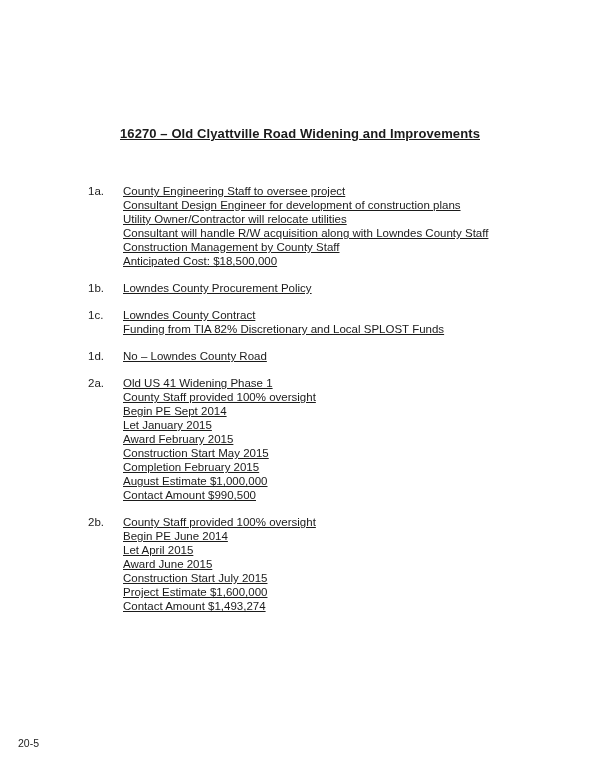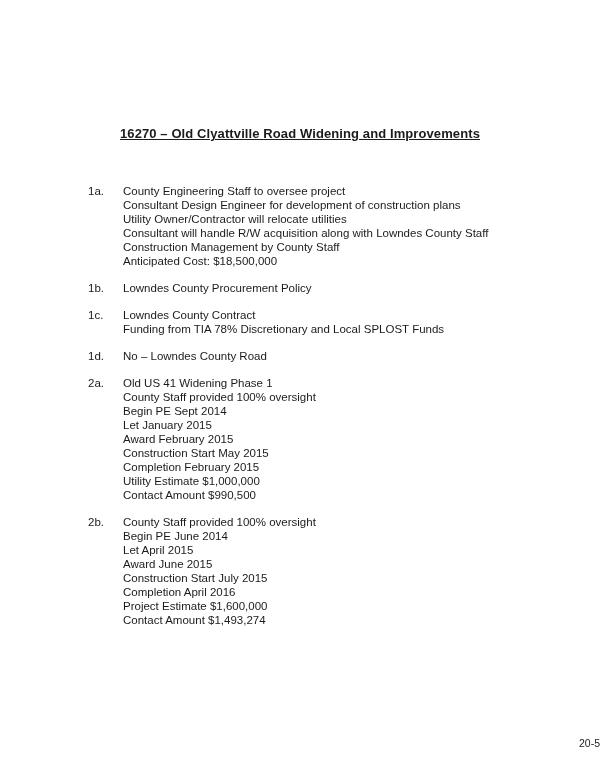--- a/index.html
+++ b/index.html
@@ -51,30 +51,31 @@
   .item-label {
     flex: 0 0 35px;
     width: 35px;
     font-size: 11.5px;
     line-height: 14px;
     font-weight: normal;
   }
   .item-body {
     font-size: 11.5px;
     line-height: 14px;
+    text-decoration: underline;
   }
   .item-line {
     white-space: pre-wrap;
   }
   .footer {
     position: absolute;
     bottom: 28px;
-    left: 8px;
+    left: 18px;
     right: 0;
-    text-align: right;
+    text-align: left;
     font-size: 10.5px;
     color: #1b1b1b;
   }
 </style>
 </head>
 <body>
 
 <div class="page">
   <h1 class="doc-title">16270 – Old Clyattville Road Widening and Improvements</h1>
 
@@ -93,52 +94,51 @@
       <div class="item">
         <div class="item-label">1b.</div>
         <div class="item-body">
           <div class="item-line">Lowndes County Procurement Policy</div>
         </div>
       </div>
       <div class="item">
         <div class="item-label">1c.</div>
         <div class="item-body">
           <div class="item-line">Lowndes County Contract</div>
-          <div class="item-line">Funding from TIA 78% Discretionary and Local SPLOST Funds</div>
+          <div class="item-line">Funding from TIA 82% Discretionary and Local SPLOST Funds</div>
         </div>
       </div>
       <div class="item">
         <div class="item-label">1d.</div>
         <div class="item-body">
           <div class="item-line">No – Lowndes County Road</div>
         </div>
       </div>
       <div class="item">
         <div class="item-label">2a.</div>
         <div class="item-body">
           <div class="item-line">Old US 41 Widening Phase 1</div>
           <div class="item-line">County Staff provided 100% oversight</div>
           <div class="item-line">Begin PE Sept 2014</div>
           <div class="item-line">Let January 2015</div>
           <div class="item-line">Award February 2015</div>
           <div class="item-line">Construction Start May 2015</div>
           <div class="item-line">Completion February 2015</div>
-          <div class="item-line">Utility Estimate $1,000,000</div>
+          <div class="item-line">August Estimate $1,000,000</div>
           <div class="item-line">Contact Amount $990,500</div>
         </div>
       </div>
       <div class="item">
         <div class="item-label">2b.</div>
         <div class="item-body">
           <div class="item-line">County Staff provided 100% oversight</div>
           <div class="item-line">Begin PE June 2014</div>
           <div class="item-line">Let April 2015</div>
           <div class="item-line">Award June 2015</div>
           <div class="item-line">Construction Start July 2015</div>
-          <div class="item-line">Completion April 2016</div>
           <div class="item-line">Project Estimate $1,600,000</div>
           <div class="item-line">Contact Amount $1,493,274</div>
         </div>
       </div>
     </div>
 
   <div class="footer">20-5</div>
 </div>
 
 </body></html>

